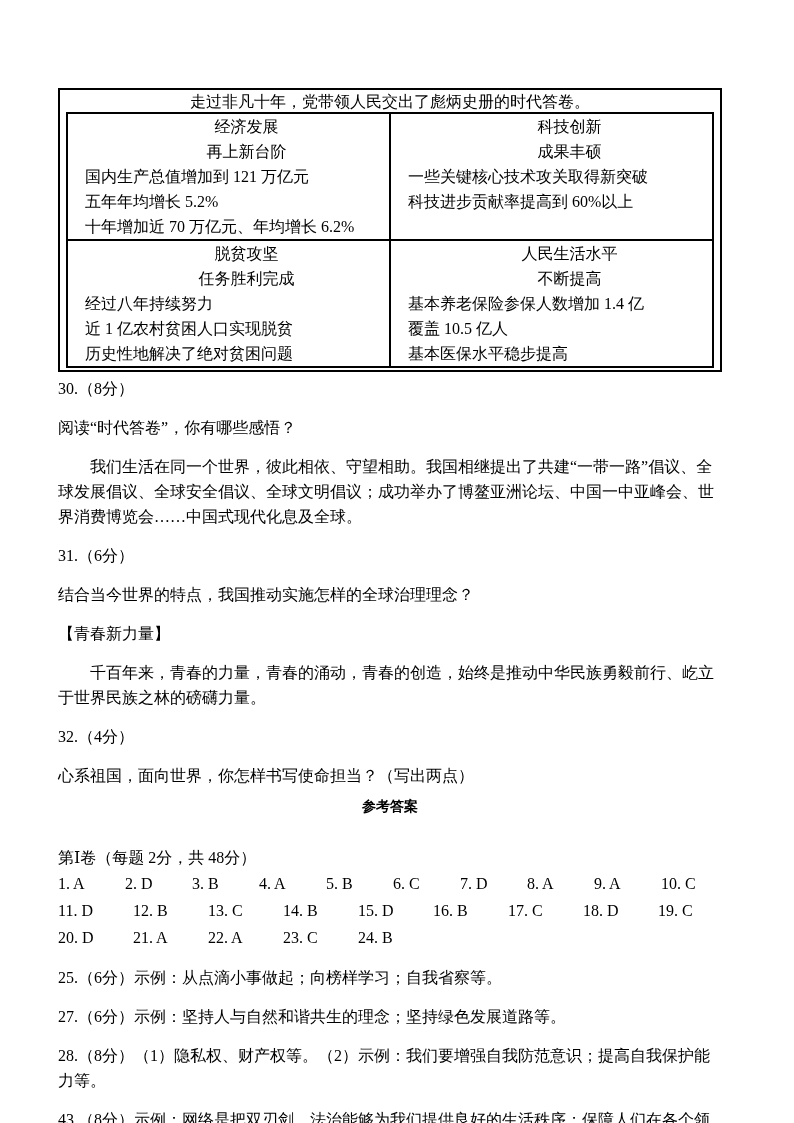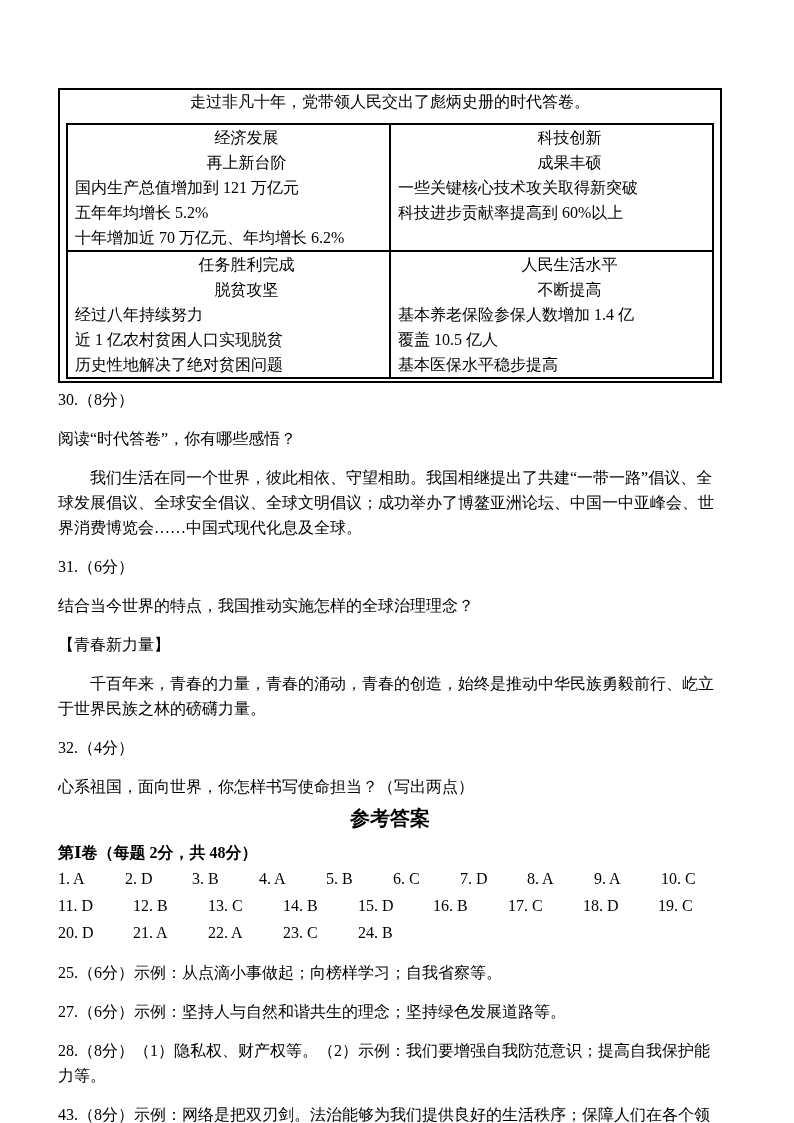--- a/index.html
+++ b/index.html
@@ -6,41 +6,41 @@
   html,body { background:#e8e8e8; }
   .sheet {
     width:794px; height:1123px; background:#ffffff; color:#000;
     font-family:"Liberation Serif","DejaVu Serif",serif;
     font-size:16px; position:relative; margin:0 auto; overflow:hidden;
   }
   .content { position:absolute; left:58px; top:88px; width:664px; }
 
   
   .card { border:2px solid #000; width:664px; }
-  .card-title { height:33px; line-height:24px; text-align:center; }
+  .card-title { height:22px; line-height:24px; text-align:center; }
   .card-grid {
     margin:0 6px 2px 6px; border:2px solid #000;
     display:grid; grid-template-columns:323px 1fr;
   }
   .cell { min-height:125px; }
   .cell-tl { border-right:2px solid #000; border-bottom:2px solid #000; }
   .cell-tr { border-bottom:2px solid #000; }
   .cell-bl { border-right:2px solid #000; }
   .cline { line-height:25px;padding-left:36px; }
   .cline.c { text-align:center; }
-  .cline.l { text-align:left; padding-left:7px; }
+  .cline.l { text-align:left; padding-left:17px; }
 
   
   .line { line-height:25px;margin-top:14px; }
   .first-after-table { margin-top:4px; }
   .indent { text-indent:32px; }
 
   
-  .ans-heading { font-size:20px; font-weight:bold; text-align:center; line-height:30px; margin-top:4px; }
-  .part-title { font-weight:bold; line-height:24px; margin-top:8px; }
+  .ans-heading { font-size:14px; font-weight:bold; text-align:center; line-height:30px; margin-top:4px; }
+  .part-title { font-weight:normal; line-height:24px; margin-top:24px; }
   .part-title-2 { font-weight:bold; line-height:24px; margin-top:2px; }
   .ans-row { line-height:27px; white-space:nowrap; }
   .ans-row .w1 { display:inline-block; width:63px; }
   .ans-row .w2 { display:inline-block; width:71px; }
 </style>
 </head>
 <body>
 
 <div class="sheet">
   <div class="content">
@@ -58,22 +58,22 @@
         </div>
 
         <div class="cell cell-tr">
           <div class="cline c">科技创新</div>
           <div class="cline c">成果丰硕</div>
           <div class="cline l">一些关键核心技术攻关取得新突破</div>
           <div class="cline l">科技进步贡献率提高到 60%以上</div>
         </div>
 
         <div class="cell cell-bl">
+          <div class="cline c">脱贫攻坚</div>
           <div class="cline c">任务胜利完成</div>
-          <div class="cline c">脱贫攻坚</div>
           <div class="cline l">经过八年持续努力</div>
           <div class="cline l">近 1 亿农村贫困人口实现脱贫</div>
           <div class="cline l">历史性地解决了绝对贫困问题</div>
         </div>
 
         <div class="cell">
           <div class="cline c">人民生活水平</div>
           <div class="cline c">不断提高</div>
           <div class="cline l">基本养老保险参保人数增加 1.4 亿</div>
           <div class="cline l">覆盖 10.5 亿人</div>

